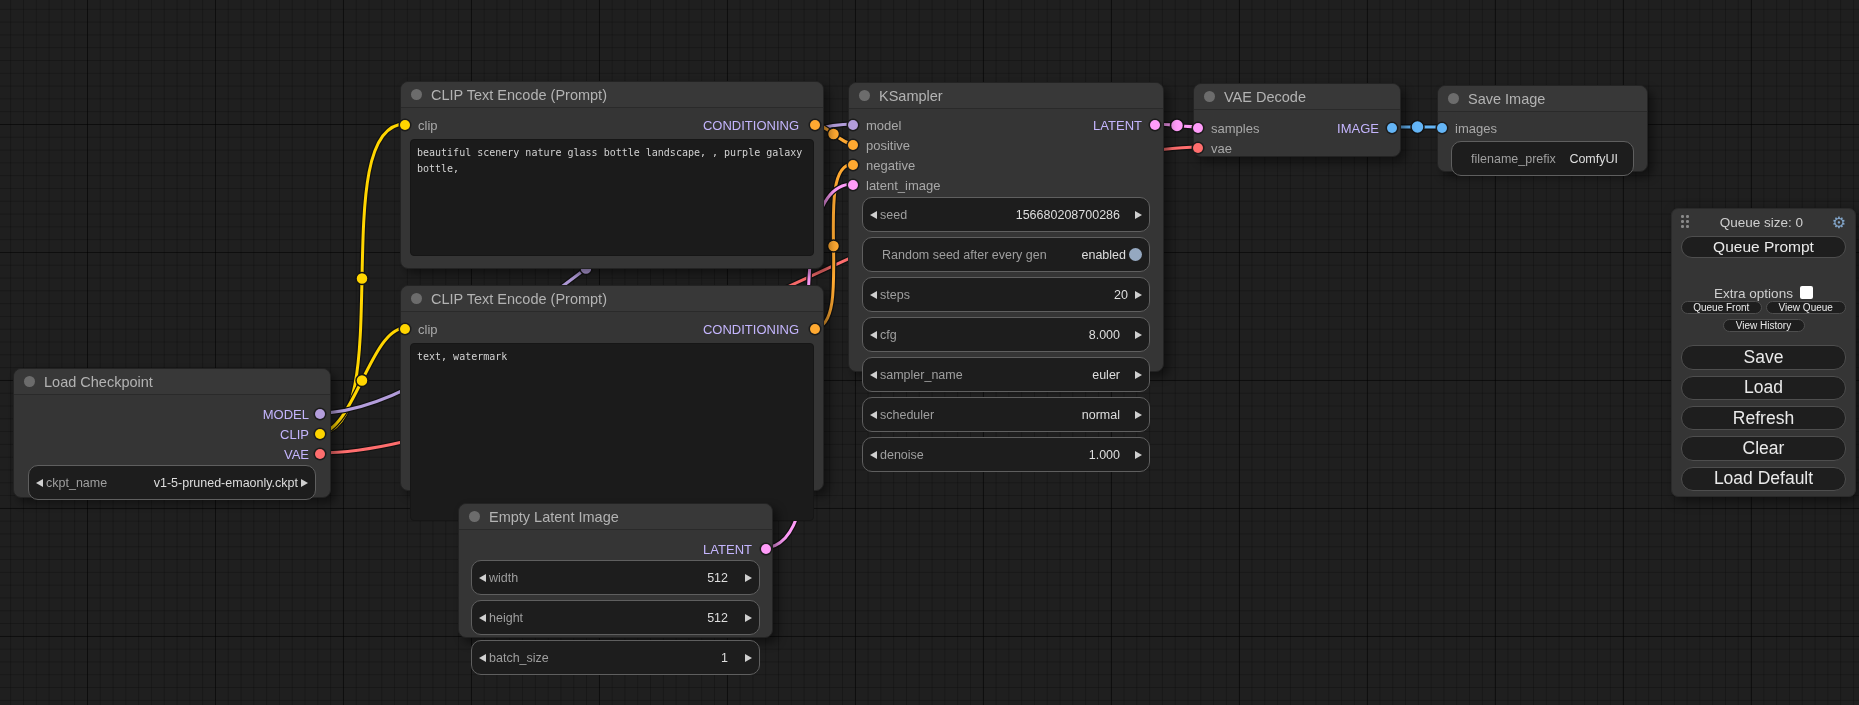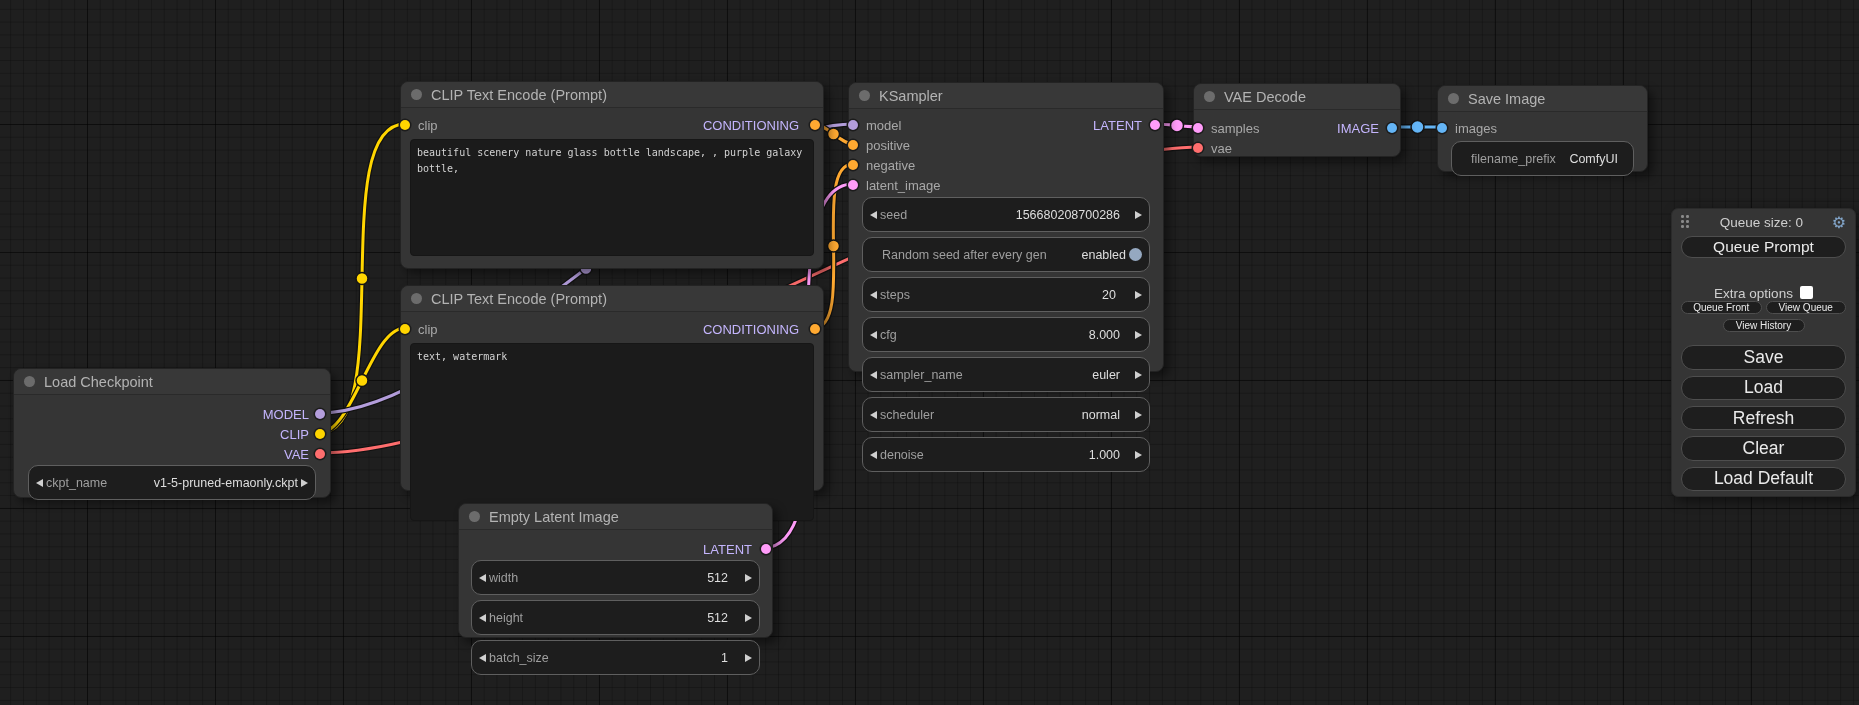--- a/index.html
+++ b/index.html
@@ -206,21 +206,21 @@
       <div class="widget">
         <span class="wlabel" style="margin-left:12px">Random seed after every gen</span>
         <span class="sp"></span>
         <span class="wvalue">enabled</span>
         <span class="toggle" style="background-color: rgb(149, 168, 192);"></span>
       </div>
       <div class="widget">
         <span class="arr l"></span>
         <span class="wlabel">steps</span>
         <span class="sp"></span>
-        <span class="wvalue" style="margin-right:16px">20</span>
+        <span class="wvalue" style="margin-right:4px">20</span>
         <span class="arr r"></span>
       </div>
       <div class="widget">
         <span class="arr l"></span>
         <span class="wlabel">cfg</span>
         <span class="sp"></span>
         <span class="wvalue" style="margin-right:12px">8.000</span>
         <span class="arr r"></span>
       </div>
       <div class="widget">

